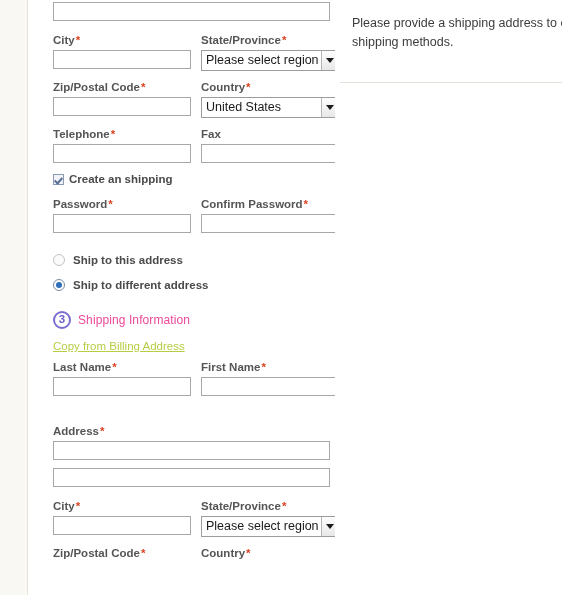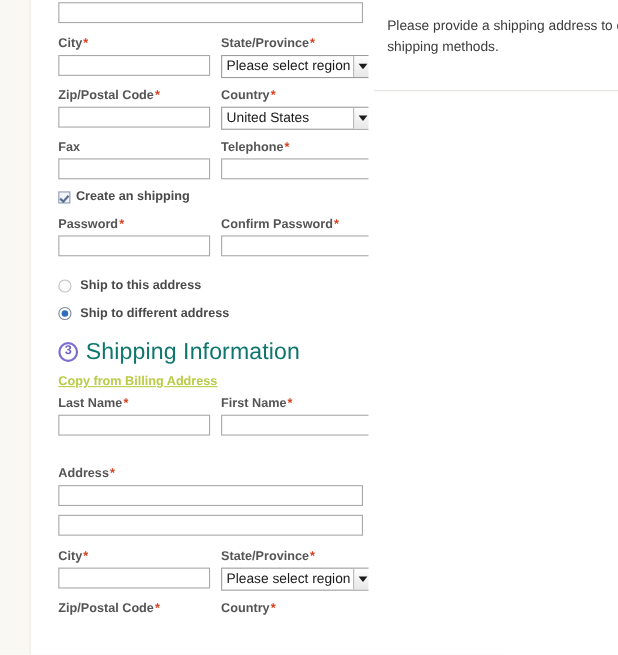--- a/index.html
+++ b/index.html
@@ -245,33 +245,33 @@
     color: #6a5fc8;
     font-size: 11.5px;
     font-weight: bold;
     display: flex;
     align-items: center;
     justify-content: center;
     line-height: 1;
     background: #ffffff;
   }
   .section-title {
-    font-size: 21px;
-    color: #0f766e;
+    font-size: 12px;
+    color: #ec4899;
     font-weight: normal;
     white-space: nowrap;
     letter-spacing: .1px;
   }
 
   .copy-link {
     display: inline-block;
     font-size: 11.5px;
     color: #b8cc45;
     text-decoration: underline;
-    font-weight: bold;
+    font-weight: normal;
     cursor: pointer;
     white-space: nowrap;
   }
 </style>
 </head>
 <body>
 
 <div class="page">
 
   <div class="gutter"></div>
@@ -319,25 +319,25 @@
                 <i></i>
               </span>
           </div>
         </div>
       </div>
 
       
       <div style="height:9px"></div>
       <div class="row">
         <div class="field col-half">
+          <label class="lbl"><span>Telephone</span><span class="req">*</span></label>
+          <input class="txt" type="text" value="" style="">
+        </div>
+        <div class="field col-half">
           <label class="lbl">Fax</label>
-          <input class="txt" type="text" value="" style="">
-        </div>
-        <div class="field col-half">
-          <label class="lbl"><span>Telephone</span><span class="req">*</span></label>
           <input class="txt" type="text" value="" style="">
         </div>
       </div>
 
       
       <div style="height:10px"></div>
       <div class="check-row">
         <span class="checkbox"></span>
         <span class="check-label">Create an shipping</span>
       </div>

